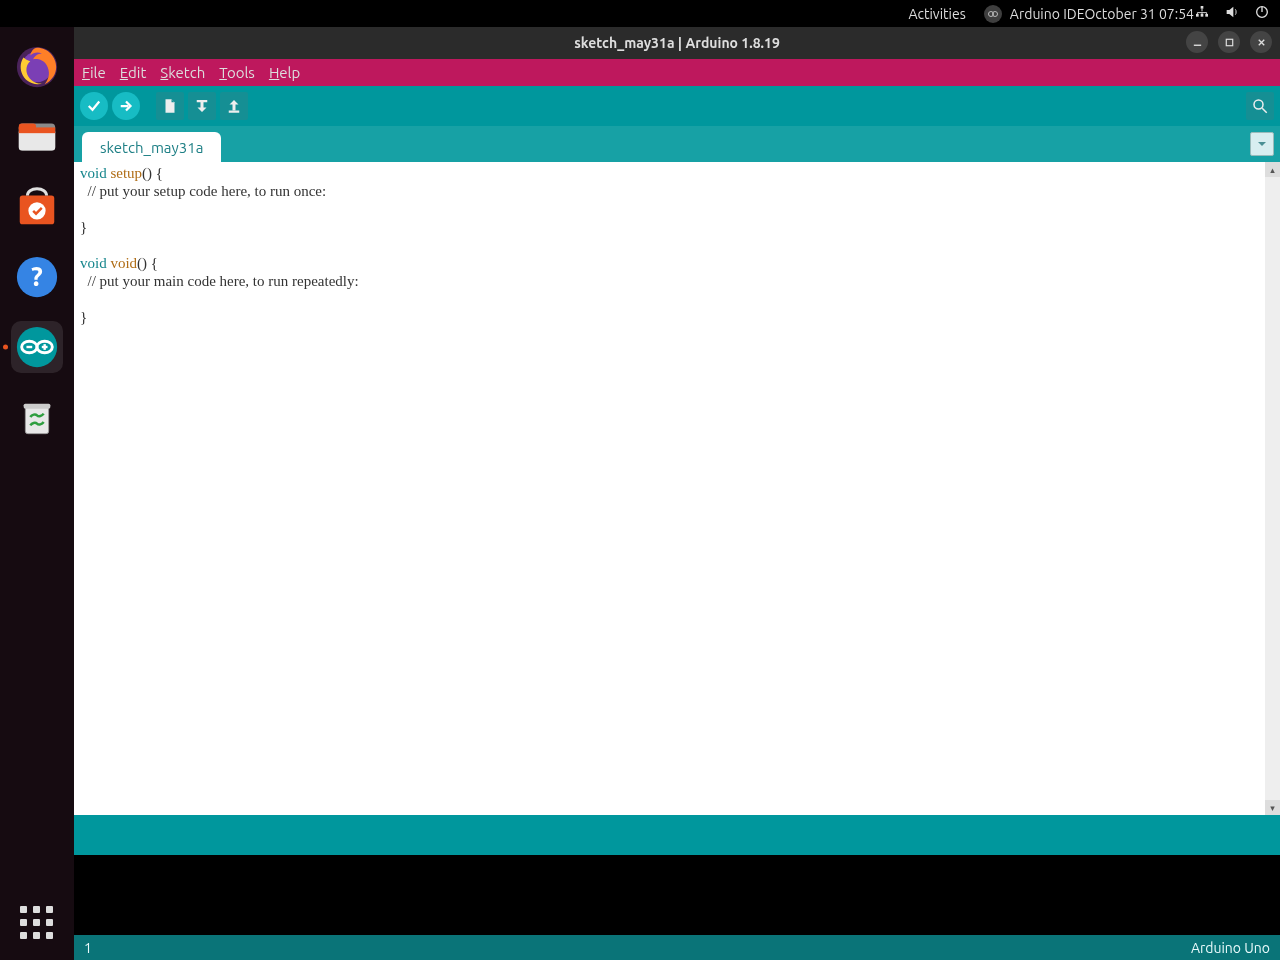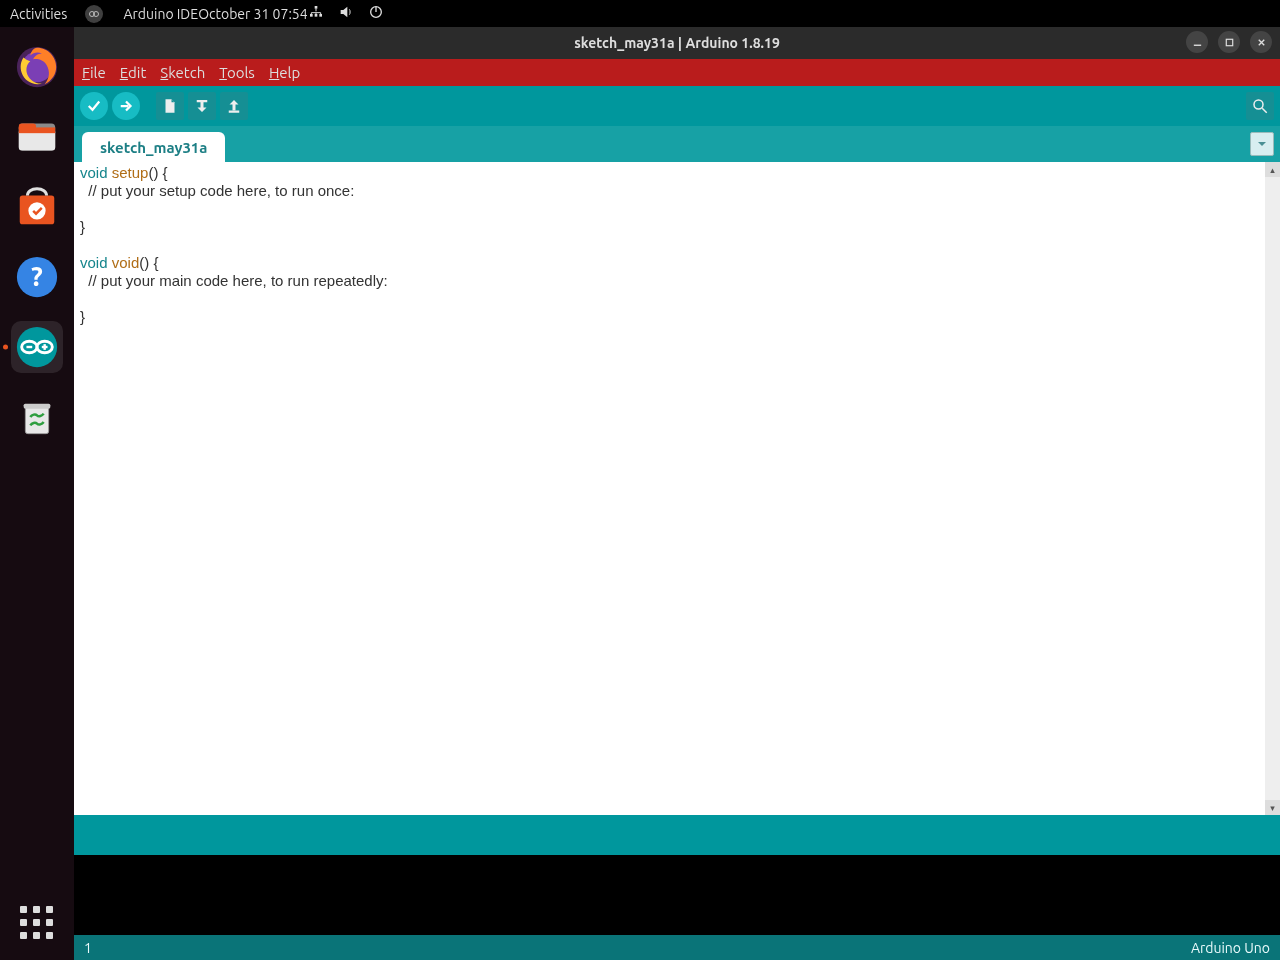--- a/index.html
+++ b/index.html
@@ -1,54 +1,54 @@
 <!DOCTYPE html>
 <html><head>
 <meta charset="utf-8">
 <style>
   * { box-sizing: border-box; margin: 0; padding: 0; }
   html, body { width: 1280px; height: 960px; overflow: hidden; font-family: Ubuntu, "Segoe UI", sans-serif; background: #1a0f14; color: #ddd; }
   
-  .topbar { height: 27px; background: #000; display: flex; align-items: center; justify-content: flex-start; padding: 11px 10px; font-size: 14px; color: #ddd; }
+  .topbar { height: 27px; background: #000; display: flex; align-items: center; justify-content: flex-end; padding: 11px 10px; font-size: 14px; color: #ddd; }
   .topbar .left { display: flex; align-items: center; gap: 18px; }
-  .topbar .appname { display: flex; align-items: center; gap: 20px; }
+  .topbar .appname { display: flex; align-items: center; gap: 8px; }
   .appicon { width: 18px; height: 18px; border-radius: 50%; background: #3f3f3f; display: flex; align-items: center; justify-content: center; }
   .appicon svg { width: 12px; height: 12px; }
   .topbar .right { display: flex; align-items: center; gap: 14px; }
   .topbar .right svg { width: 16px; height: 16px; }
   
   .dock { position: absolute; left: 0; top: 27px; bottom: 0; width: 74px; background: rgba(20,10,15,0.55); display: flex; flex-direction: column; align-items: center; padding-top: 14px; gap: 18px; }
   .dock .icon { width: 52px; height: 52px; border-radius: 10px; display: flex; align-items: center; justify-content: center; position: relative; }
   .dock .icon.active { background: rgba(255,255,255,0.10); }
   .dock .icon.active::before { content:""; position:absolute; left:-8px; top:50%; width:5px; height:5px; border-radius:50%; background:#e95420; transform:translateY(-50%); }
   .dock .apps-btn { position: absolute; bottom: 20px; left: 0; right: 0; display: flex; justify-content: center; }
   .dots-grid { display:grid; grid-template-columns:repeat(3,8px); grid-template-rows:repeat(3,8px); gap:5px; }
   .dots-grid span { width:7px; height:7px; background:#ddd; border-radius:1px; }
   
   .window { position:absolute; left:74px; top:27px; right:0; bottom:0; background:#2b2b2b; display:flex; flex-direction:column; }
   .titlebar { height:32px; background:#2b2b2b; display:flex; align-items:center; justify-content:center; color:#ddd; font-size:14px; position:relative; font-weight:600; }
   .titlebtns { position:absolute; right:8px; top:4px; display:flex; gap:10px; }
   .titlebtn { width:22px; height:22px; border-radius:50%; background:#444; display:flex; align-items:center; justify-content:center; }
   .titlebtn svg { width:11px; height:11px; }
-  .menubar { height:27px; background:#b91c1c; display:flex; align-items:center; padding:0 8px; gap:14px; color:#ddd; font-size:15px; }
+  .menubar { height:27px; background:#be185d; display:flex; align-items:center; padding:0 8px; gap:14px; color:#ddd; font-size:15px; }
   .menubar span u { text-decoration: underline; }
   
   .atoolbar { height:40px; background:#00979d; display:flex; align-items:center; padding:0 6px; gap:4px; position:relative; }
   .atoolbar .abtn { width:28px; height:28px; display:flex; align-items:center; justify-content:center; }
   .atoolbar .round { border-radius:50%; background:#17bcc4; }
   .atoolbar .sq { background:#158f94; border-radius:2px; }
   .atoolbar svg { width:18px; height:18px; }
   .atoolbar .serial { position:absolute; right:6px; top:6px; width:28px; height:28px; background:#158f94; border-radius:2px; display:flex; align-items:center; justify-content:center; }
   
-  .tabstrip { height:36px; background:#17a1a5; display:flex; align-items:flex-end; padding:0 8px; position:relative;font-weight:bold; }
+  .tabstrip { height:36px; background:#17a1a5; display:flex; align-items:flex-end; padding:0 8px; position:relative; }
   .tab { background:#fff; color:#1d7f85; border-radius:6px 6px 0 0; padding:7px 18px 6px 18px; font-size:15px; }
   .tabdropdown { position:absolute; right:6px; top:6px; width:24px; height:24px; background:#d8eef0; border:1px solid #9bb; border-radius:2px; display:flex; align-items:center; justify-content:center; }
   
   .editor-wrap { flex:1; display:flex; background:#fff; position:relative; }
-  .editor { flex:1; padding:2px 6px; font-family:Liberation Sans, sans-serif; font-size:15px; line-height:18px; color:#333; white-space:pre; overflow:hidden; }
+  .editor { flex:1; padding:2px 6px; font-family:Liberation Serif, serif; font-size:15px; line-height:18px; color:#333; white-space:pre; overflow:hidden; }
   .kw { color:#16858c; }
   .fn { color:#b06d16; }
   .scrollbar { width:15px; background:#eee; position:relative; }
   .scrollbar .arrow { width:15px; height:15px; background:#ddd; display:flex; align-items:center; justify-content:center; font-size:9px; color:#555; position:absolute; }
   .scrollbar .arrow.up { top:0; }
   .scrollbar .arrow.down { bottom:0; }
   
   .statusstrip { height:40px; background:#00979d; }
   .console { height:80px; background:#000; }
   .footer { height:25px; background:#0a7478; color:#e9fafb; display:flex; align-items:center; justify-content:space-between; padding:0 10px; font-size:14px; }

